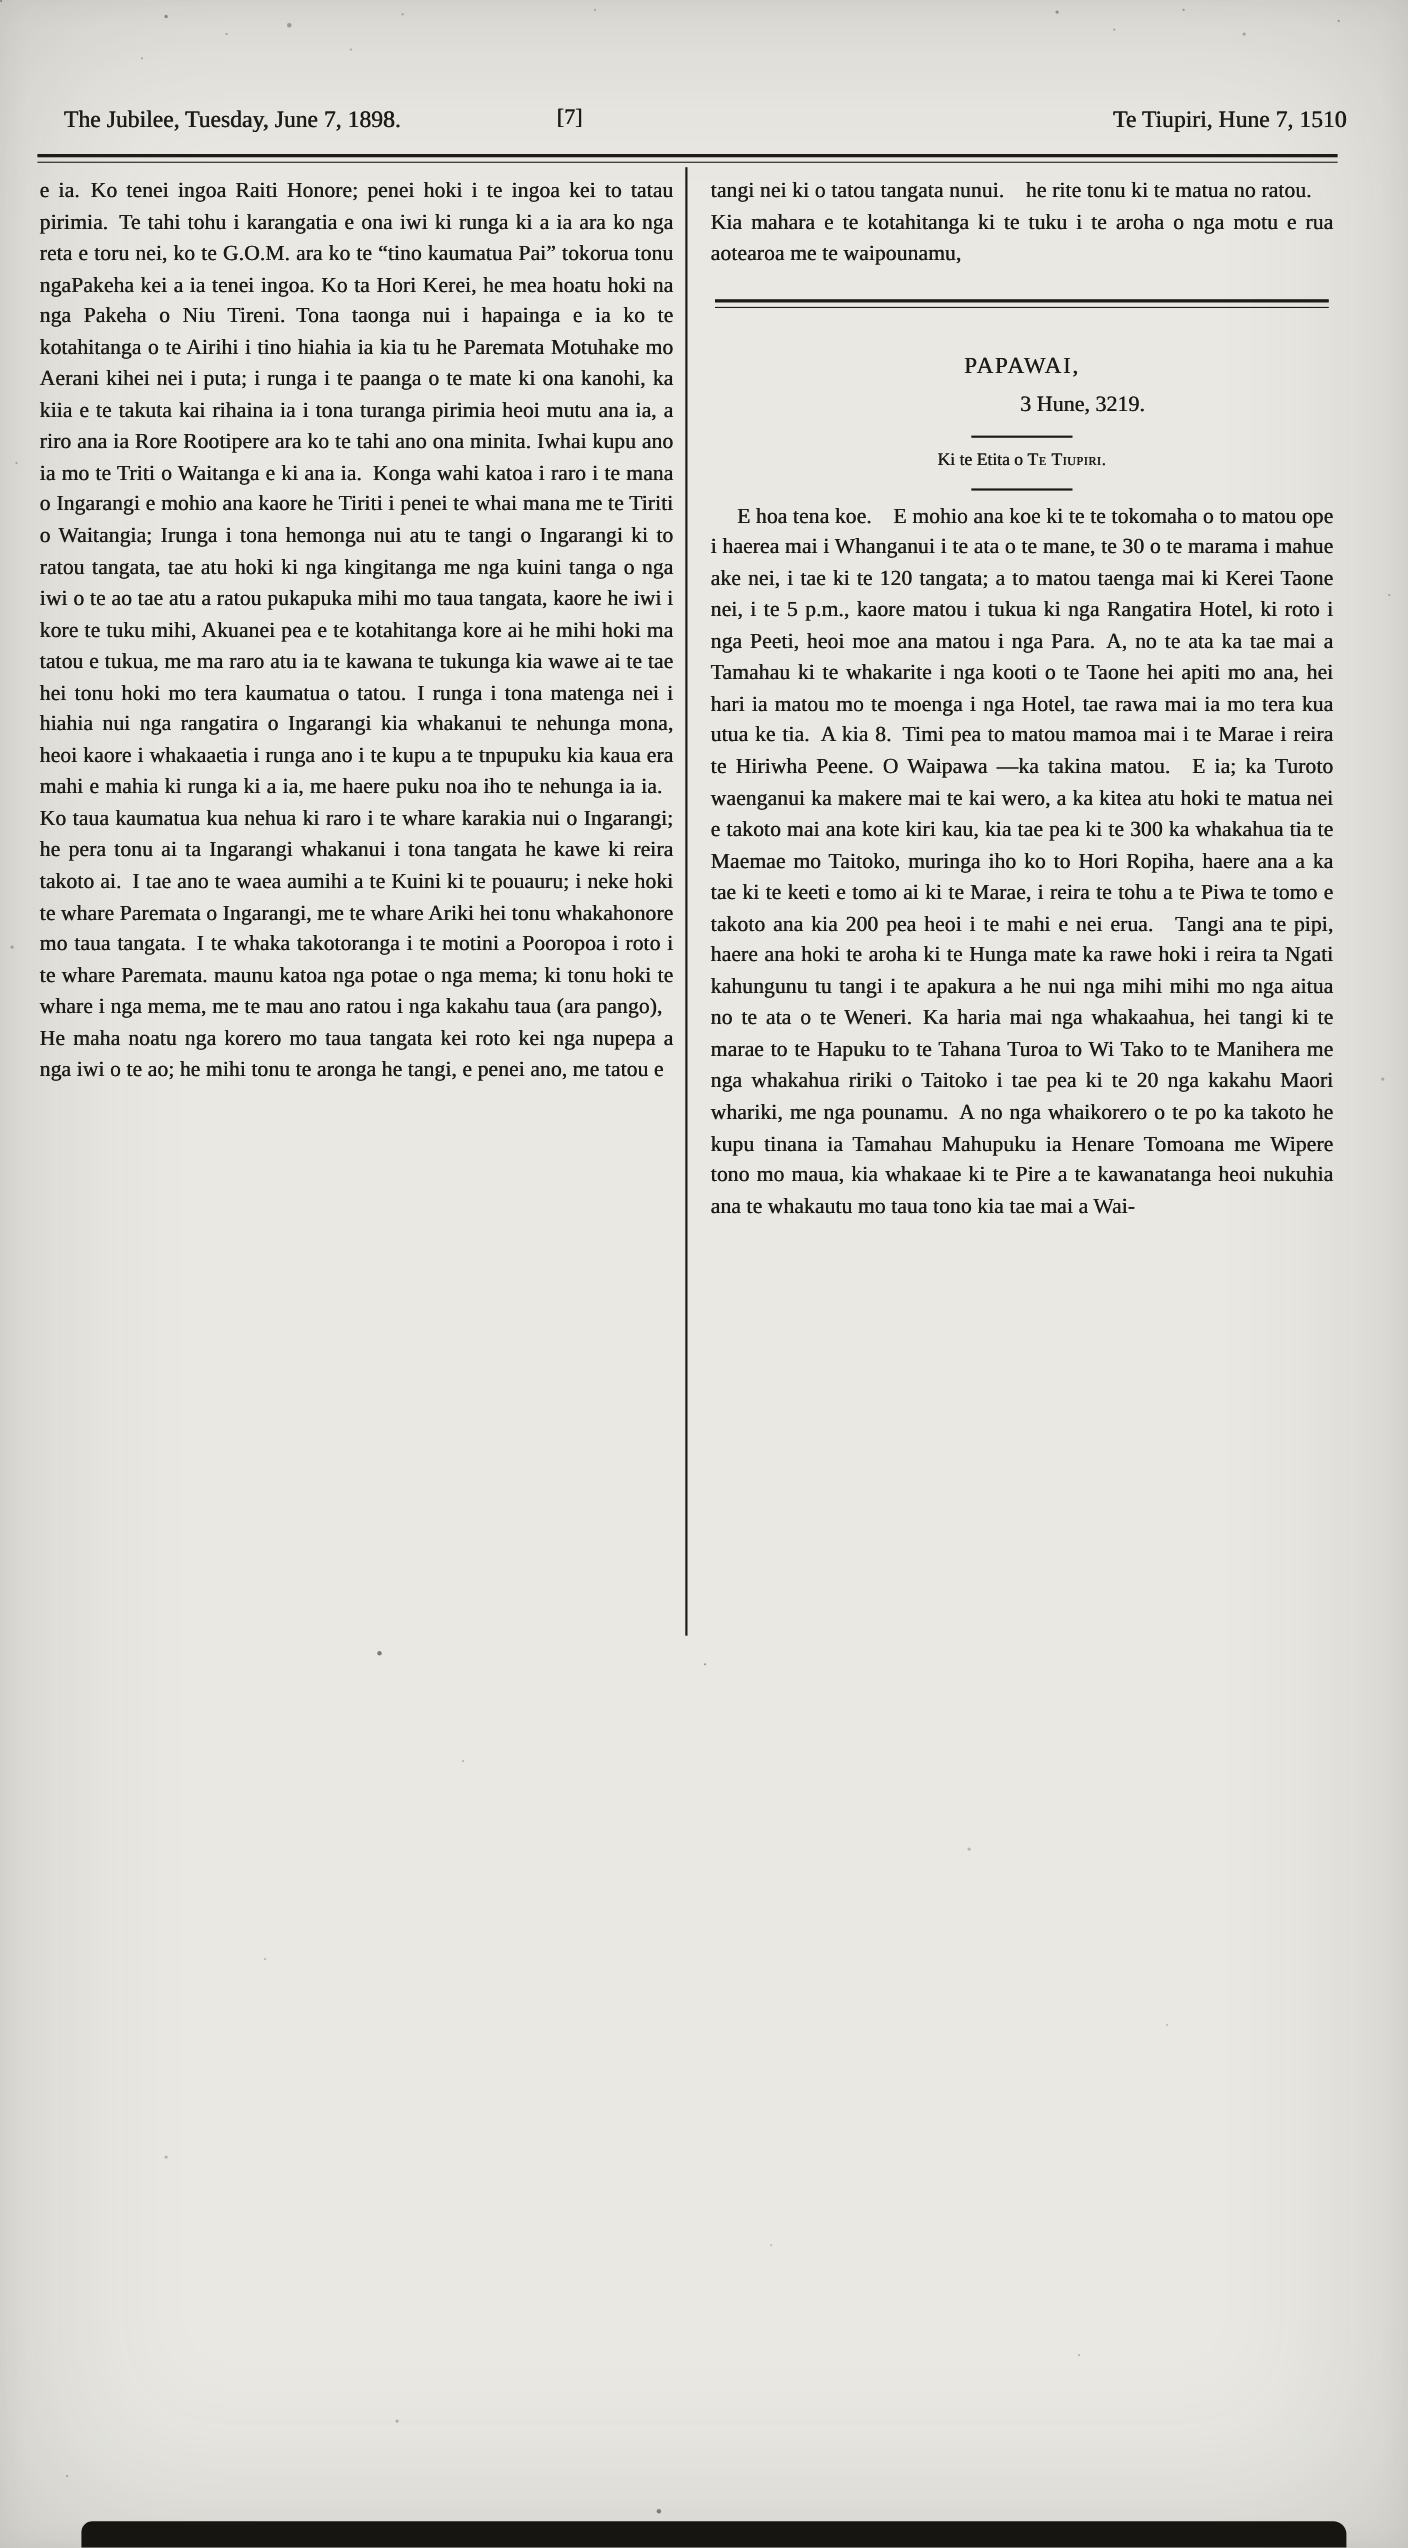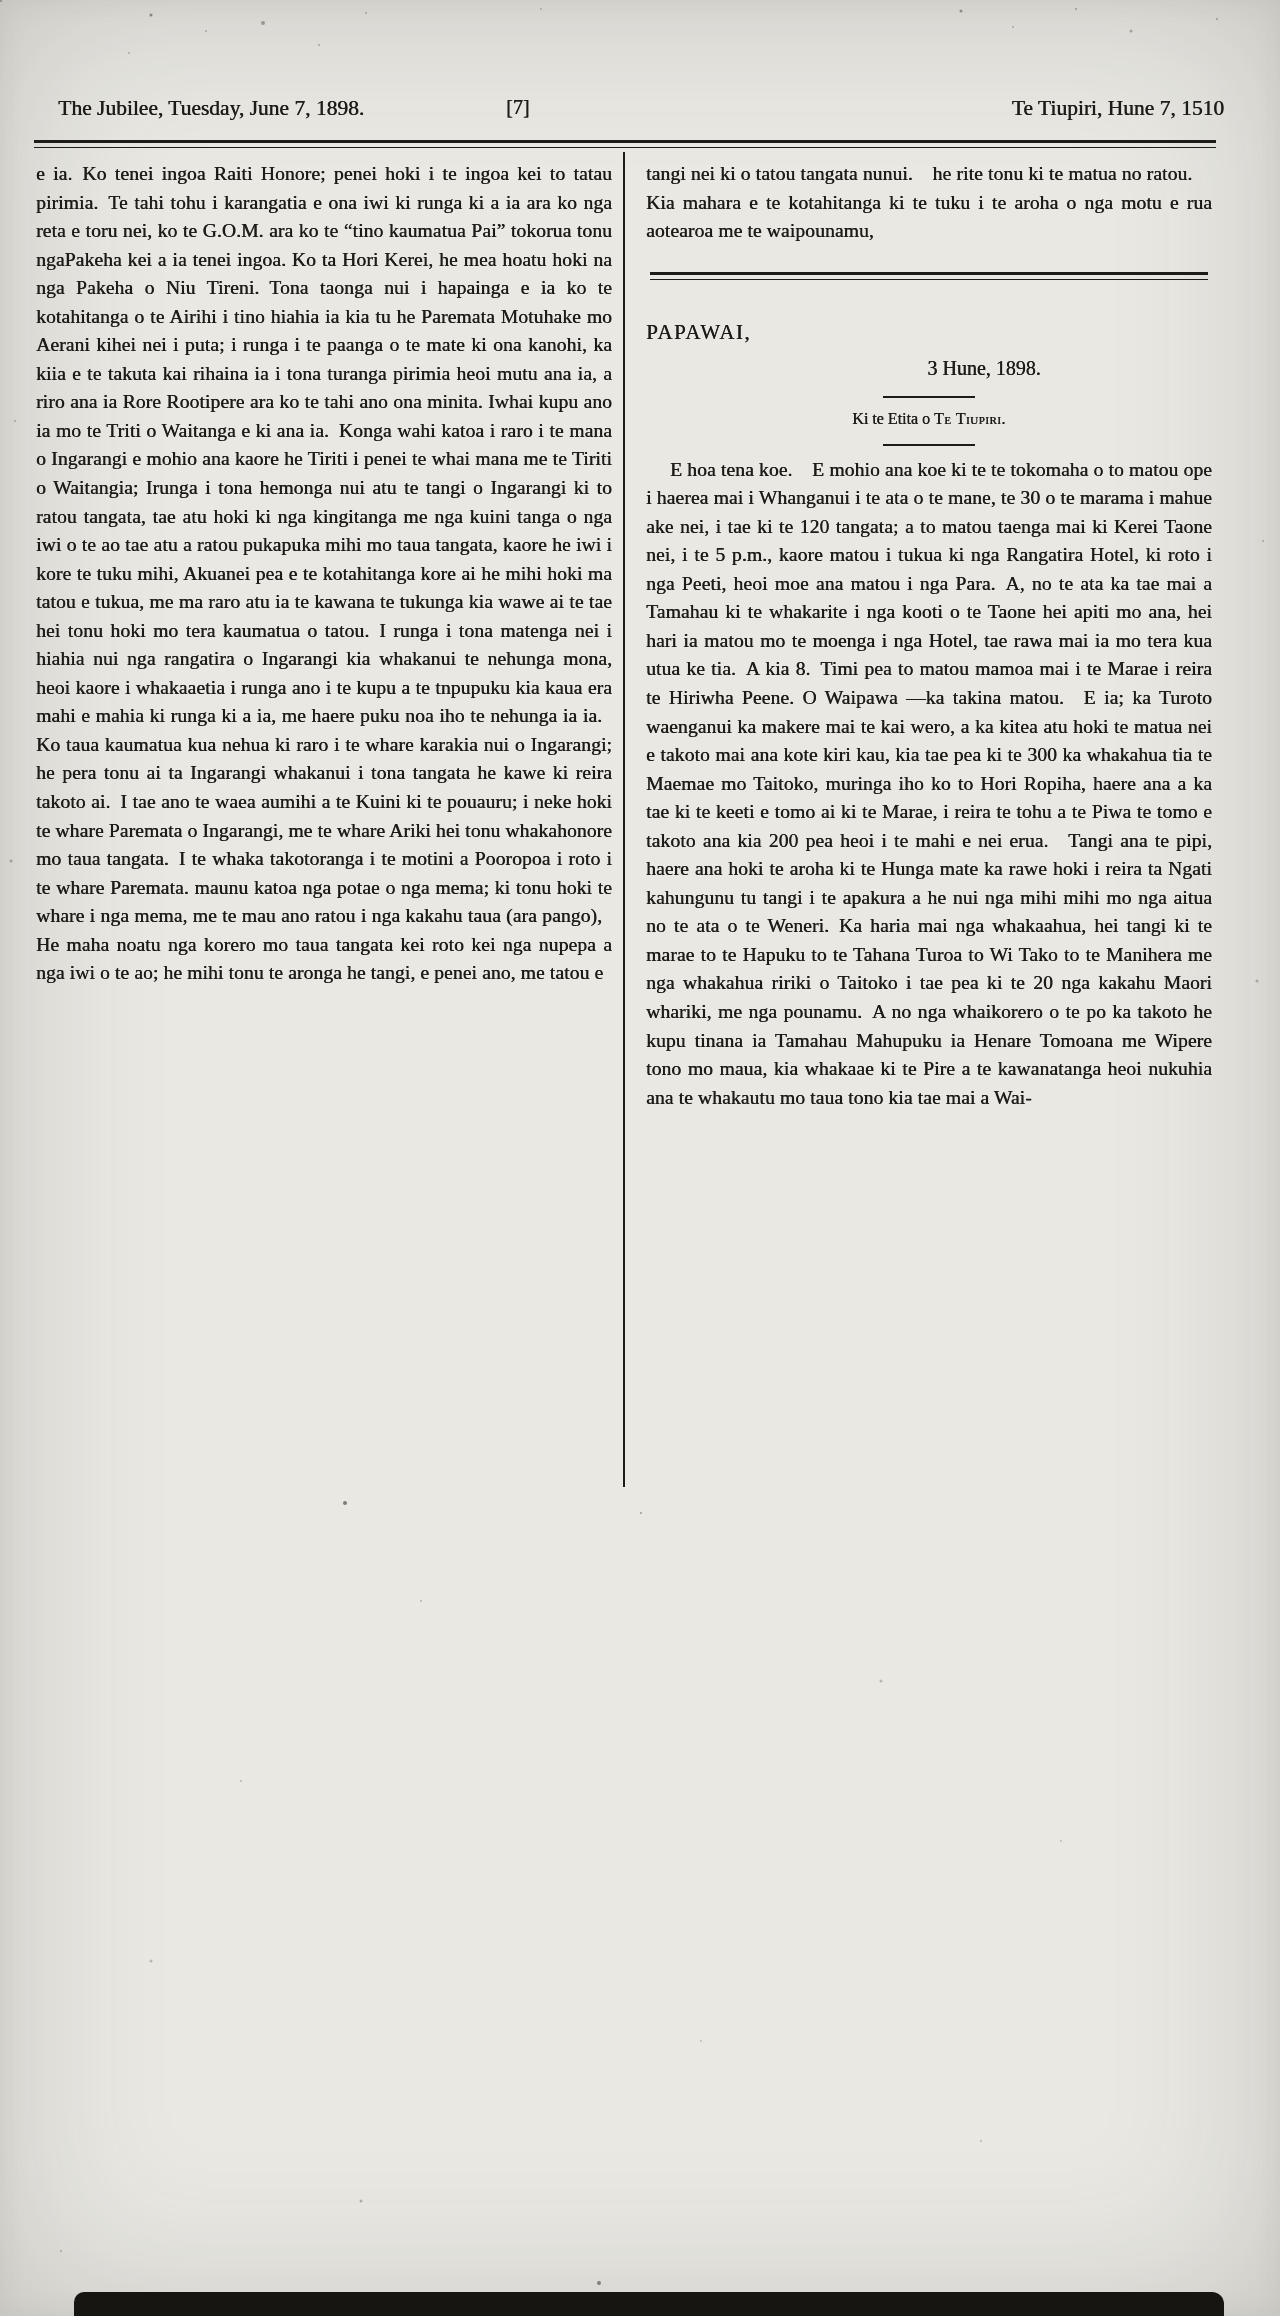--- a/index.html
+++ b/index.html
@@ -90,21 +90,21 @@
     margin: 0;
     font-size: 19.6px;
     line-height: 28.55px;
     text-align: justify;
     letter-spacing: 0.1px;
     text-shadow: 0.4px 0 0 currentColor;
   }
   .section-rule { margin: 26px 4px 0; }
   .letter-place {
     margin-top: 40px;
-    text-align: left;
+    text-align: center;
     font-size: 21px;
     letter-spacing: 1.5px;
     text-shadow: 0.4px 0 0 currentColor;
   }
   .letter-date {
     margin-top: 12px;
     text-align: center;
     padding-left: 110px;
     font-size: 20px;
     text-shadow: 0.4px 0 0 currentColor;
@@ -151,21 +151,21 @@
 
   <div class="col-divider"></div>
 
   <div class="col col-right">
     <p class="body-text">tangi nei ki o tatou tangata nunui. he rite tonu ki te matua no ratou. Kia mahara e te kotahitanga ki te tuku i te aroha o nga motu e rua aotearoa me te waipounamu,</p>
 
     <div class="rule-double section-rule"></div>
 
     <div class="letter">
       <div class="letter-place">PAPAWAI,</div>
-      <div class="letter-date">3 Hune, 1898.</div>
+      <div class="letter-date">3 Hune, 3219.</div>
       <div class="rule-short"></div>
       <div class="letter-salutation"><span>Ki te Etita o </span><span class="smallcaps">Te Tiupiri.</span></div>
       <div class="rule-short"></div>
       <p class="body-text letter-body">E hoa tena koe. E mohio ana koe ki te te tokomaha o to matou ope i haerea mai i Whanganui i te ata o te mane, te 30 o te marama i mahue ake nei, i tae ki te 120 tangata; a to matou taenga mai ki Kerei Taone nei, i te 5 p.m., kaore matou i tukua ki nga Rangatira Hotel, ki roto i nga Peeti, heoi moe ana matou i nga Para. A, no te ata ka tae mai a Tamahau ki te whakarite i nga kooti o te Taone hei apiti mo ana, hei hari ia matou mo te moenga i nga Hotel, tae rawa mai ia mo tera kua utua ke tia. A kia 8. Timi pea to matou mamoa mai i te Marae i reira te Hiriwha Peene. O Waipawa —ka takina matou. E ia; ka Turoto waenganui ka makere mai te kai wero, a ka kitea atu hoki te matua nei e takoto mai ana kote kiri kau, kia tae pea ki te 300 ka whakahua tia te Maemae mo Taitoko, muringa iho ko to Hori Ropiha, haere ana a ka tae ki te keeti e tomo ai ki te Marae, i reira te tohu a te Piwa te tomo e takoto ana kia 200 pea heoi i te mahi e nei erua. Tangi ana te pipi, haere ana hoki te aroha ki te Hunga mate ka rawe hoki i reira ta Ngati kahungunu tu tangi i te apakura a he nui nga mihi mihi mo nga aitua no te ata o te Weneri. Ka haria mai nga whakaahua, hei tangi ki te marae to te Hapuku to te Tahana Turoa to Wi Tako to te Manihera me nga whakahua ririki o Taitoko i tae pea ki te 20 nga kakahu Maori whariki, me nga pounamu. A no nga whaikorero o te po ka takoto he kupu tinana ia Tamahau Mahupuku ia Henare Tomoana me Wipere tono mo maua, kia whakaae ki te Pire a te kawanatanga heoi nukuhia ana te whakautu mo taua tono kia tae mai a Wai-</p>
     </div>
   </div>
 
   <div class="bottom-bar"></div>
 
 </div>

